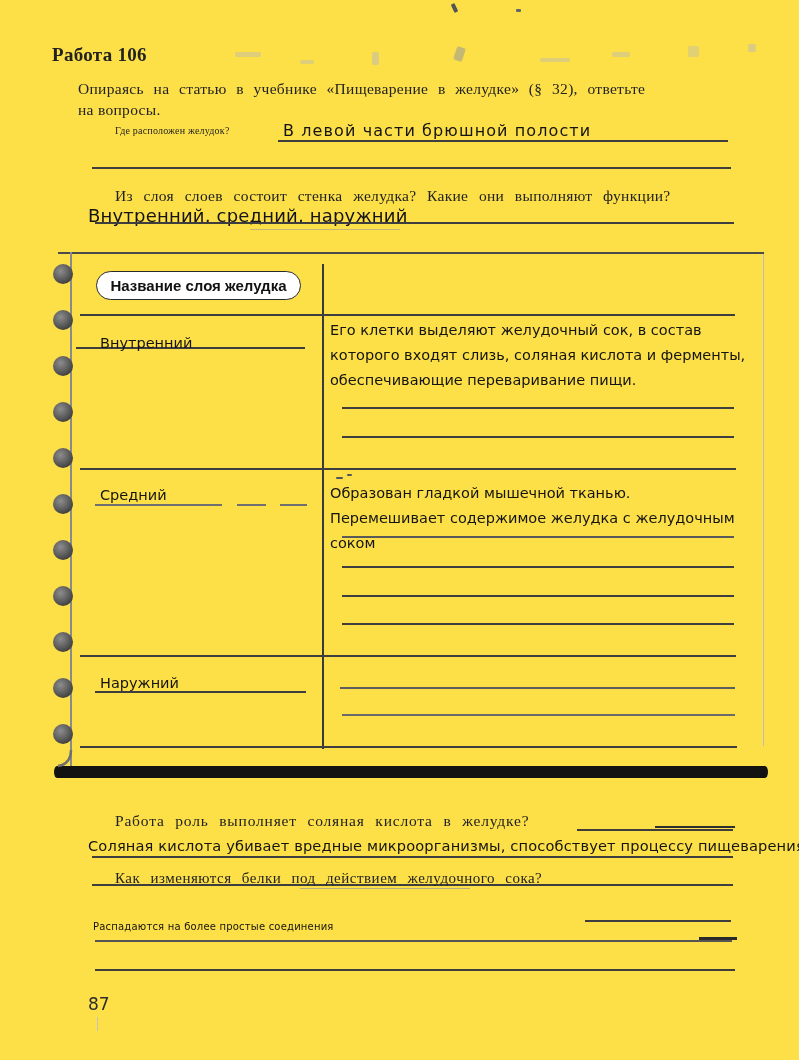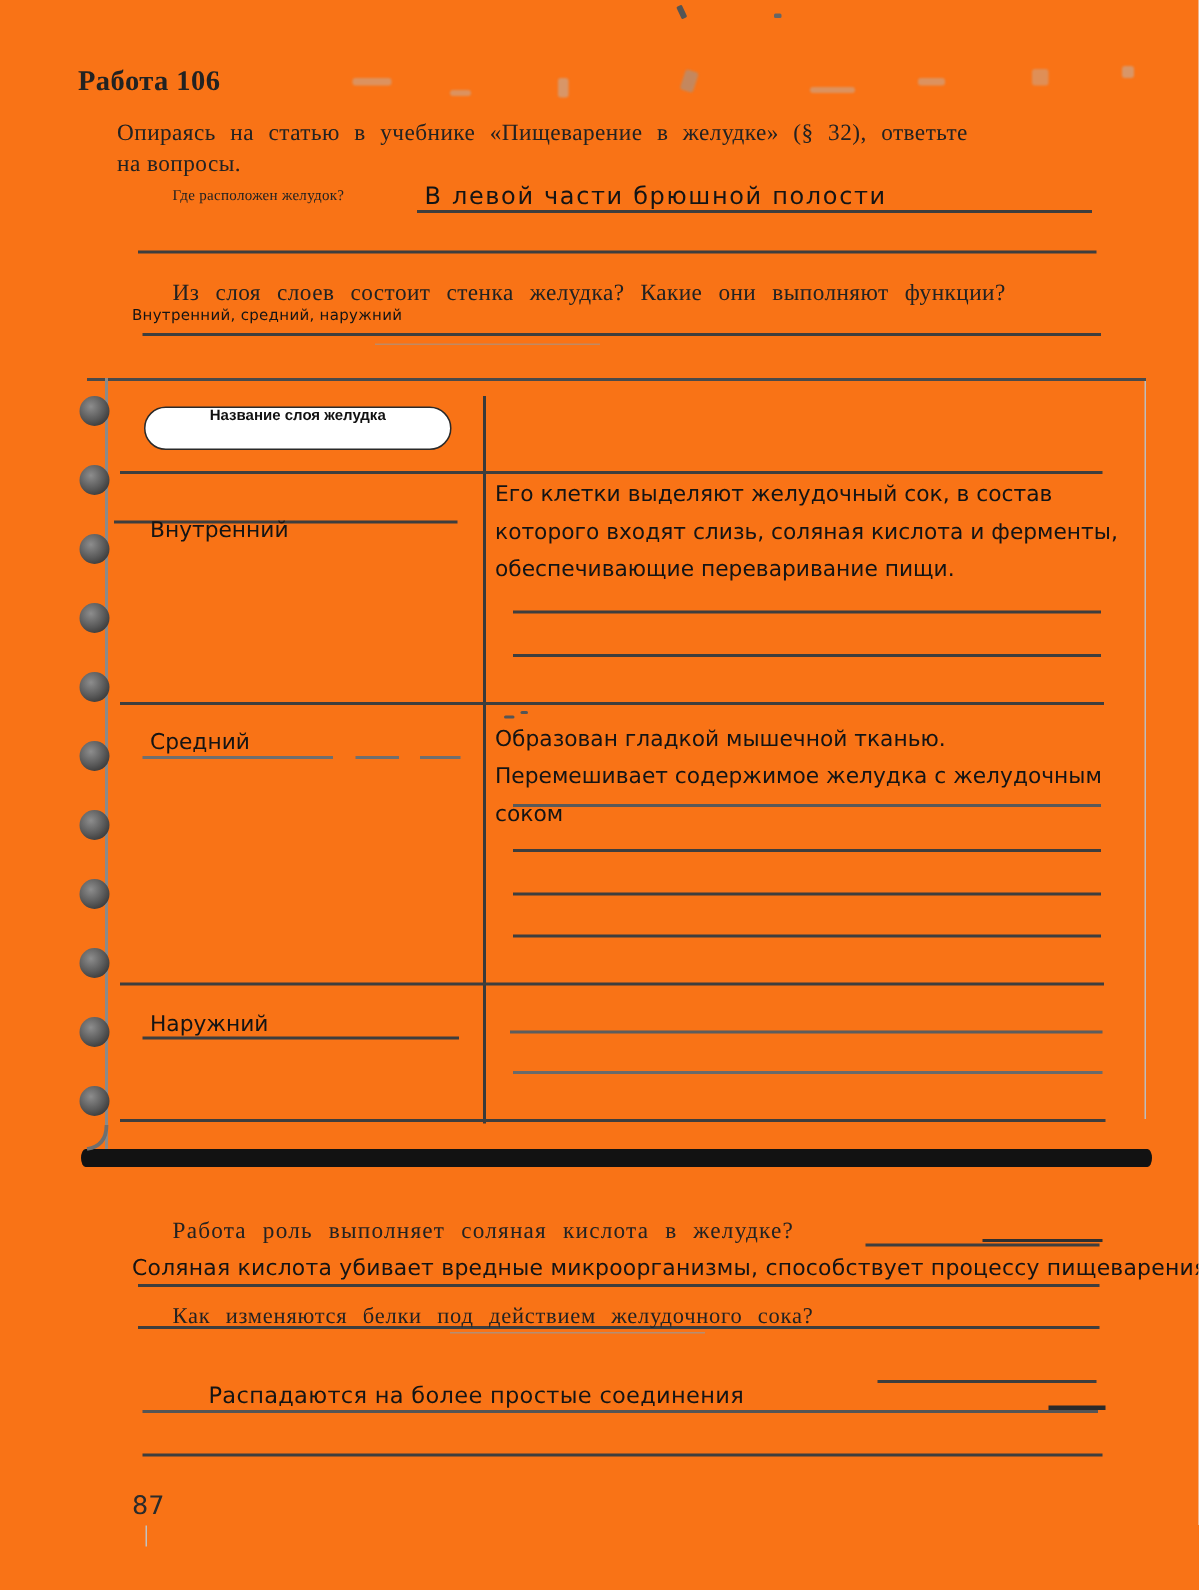--- a/index.html
+++ b/index.html
@@ -1,25 +1,25 @@
 <!DOCTYPE html>
 <html><head>
 <meta charset="utf-8">
 <style>
   html,body{margin:0;padding:0;background:#e8e8e8;}
-  .page{position:relative;width:799px;height:1060px;background:#f97316;overflow:hidden;
+  .page{position:relative;width:799px;height:1060px;background:#fde047;overflow:hidden;
         font-family:"Liberation Serif",serif;color:#1f1f1f;}
   .abs{position:absolute;}
   .printed{font-family:"Liberation Serif",serif;color:#222;}
   .hand{font-family:"DejaVu Sans",sans-serif;color:#141414;}
   .ln{position:absolute;height:2px;background:#3e3e3e;}
   .ln-light{background:#9a9a9a;height:1px;}
   .oval{position:absolute;border:1.6px solid #2a2a2a;border-radius:15px;background:#fff;
-        display:flex;justify-content:center;
-        font-family:"Liberation Sans",sans-serif;font-weight:bold;font-size:10px;color:#111;}
+        display:flex;align-items:center;justify-content:center;
+        font-family:"Liberation Sans",sans-serif;font-weight:bold;font-size:15px;color:#111;}
   .tbl-text{position:absolute;font-family:"DejaVu Sans",sans-serif;font-size:14.5px;
         line-height:25px;color:#141414;z-index:2;}
   .smudge{position:absolute;background:#b9b9b9;opacity:.45;border-radius:2px;filter:blur(.7px);}
   .speck{position:absolute;background:#555;border-radius:1px;}
 </style>
 </head>
 <body>
 
 <div class="page">
 
@@ -38,21 +38,21 @@
 
   <div class="abs printed" style="left:78px;top:80px;width:663px;font-size:15.5px;word-spacing:5.5px;letter-spacing:.3px;">Опираясь на статью в учебнике «Пищеварение в желудке» (§ 32), ответьте</div>
   <div class="abs printed" style="left:78px;top:101px;font-size:15.5px;letter-spacing:.3px;">на вопросы.</div>
 
   <div class="abs printed" style="left:115px;top:125px;font-size:10px;letter-spacing:.2px;">Где расположен желудок?</div>
   <div class="abs hand" style="left:283px;top:121px;font-size:16px;letter-spacing:1.1px;white-space:nowrap;">В левой части брюшной полости</div>
   <div class="ln" style="left:278px;top:140px;width:450px;"></div>
   <div class="ln" style="left:92px;top:167px;width:639px;"></div>
 
   <div class="abs printed" style="left:115px;top:187px;font-size:15.5px;word-spacing:6.5px;letter-spacing:.3px;white-space:nowrap;">Из слоя слоев состоит стенка желудка? Какие они выполняют функции?</div>
-  <div class="abs hand" style="left:88px;top:205px;font-size:10px;letter-spacing:.2px;">Внутренний, средний, наружний</div>
+  <div class="abs hand" style="left:88px;top:205px;font-size:18px;letter-spacing:.2px;">Внутренний, средний, наружний</div>
   <div class="ln" style="left:95px;top:222px;width:639px;"></div>
   <div class="ln ln-light" style="left:250px;top:229px;width:150px;opacity:.6;"></div>
 
   <div class="ln" style="left:58px;top:252px;width:706px;background:#4a4a4a;"></div>
   <div class="abs" style="left:763px;top:254px;width:1px;height:492px;background:#bdbdbd;"></div>
   <div class="abs" style="left:54px;top:766px;width:714px;height:12px;background:#121212;border-radius:3px/6px;"></div>
 
   <svg class="abs" style="left:44px;top:252px;" width="42" height="516" viewBox="0 0 42 516">
     <defs>
       <radialGradient id="bump" cx="38%" cy="35%" r="75%">
@@ -78,21 +78,21 @@
     <path d="M27 498 Q27 512 14 514" stroke="#6f6f6f" stroke-width="2.5" fill="none"></path>
   </svg>
 
   <div class="abs" style="left:322px;top:264px;width:2px;height:485px;background:#3a3a3a;"></div>
 
   <div class="oval" style="left:96px;top:271px;width:203px;height:27px;">
     <span>Название слоя желудка</span>
   </div>
   <div class="ln" style="left:80px;top:314px;width:655px;"></div>
 
-  <div class="tbl-text" style="left:100px;top:342px;">Внутренний</div>
+  <div class="tbl-text" style="left:100px;top:331px;">Внутренний</div>
   <div class="ln" style="left:76px;top:347px;width:229px;"></div>
   <div class="tbl-text" style="left:330px;top:318px;width:420px;">Его клетки выделяют желудочный сок, в состав которого входят слизь, соляная кислота и ферменты, обеспечивающие переваривание пищи.</div>
   <div class="ln" style="left:342px;top:407px;width:392px;"></div>
   <div class="ln" style="left:342px;top:436px;width:392px;"></div>
   <div class="ln" style="left:80px;top:468px;width:656px;"></div>
 
   <div class="tbl-text" style="left:100px;top:483px;">Средний</div>
   <div class="ln" style="left:95px;top:504px;width:127px;background:#6f6f6f;"></div>
   <div class="ln" style="left:237px;top:504px;width:29px;background:#6f6f6f;"></div>
   <div class="ln" style="left:280px;top:504px;width:27px;background:#6f6f6f;"></div>
@@ -114,21 +114,21 @@
   <div class="abs printed" style="left:115px;top:812px;font-size:15.5px;word-spacing:6px;letter-spacing:.8px;white-space:nowrap;">Работа роль выполняет соляная кислота в желудке?</div>
   <div class="ln" style="left:577px;top:829px;width:156px;"></div>
   <div class="ln" style="left:655px;top:826px;width:80px;background:#2f2f2f;"></div>
   <div class="abs hand" style="left:88px;top:837px;font-size:14.6px;letter-spacing:.15px;white-space:nowrap;">Соляная кислота убивает вредные микроорганизмы, способствует процессу пищеварения.</div>
   <div class="ln" style="left:92px;top:856px;width:641px;"></div>
   <div class="ln" style="left:92px;top:884px;width:641px;"></div>
   <div class="ln ln-light" style="left:300px;top:888px;width:170px;opacity:.7;"></div>
 
   <div class="abs printed" style="left:115px;top:870px;font-size:15px;word-spacing:6px;letter-spacing:.5px;white-space:nowrap;">Как изменяются белки под действием желудочного сока?</div>
   <div class="ln" style="left:585px;top:920px;width:146px;"></div>
-  <div class="abs hand" style="left:93px;top:921px;font-size:15px;letter-spacing:.2px;white-space:nowrap;margin-left:46px;">Распадаются на более простые соединения</div>
+  <div class="abs hand" style="left:93px;top:921px;font-size:10px;letter-spacing:.2px;white-space:nowrap;">Распадаются на более простые соединения</div>
   <div class="ln" style="left:95px;top:940px;width:637px;background:#555;"></div>
   <div class="ln" style="left:699px;top:937px;width:38px;height:3px;background:#2a2a2a;"></div>
   <div class="ln" style="left:95px;top:969px;width:640px;"></div>
 
   <div class="abs hand" style="left:88px;top:994px;font-size:17px;color:#2b2b2b;">87</div>
   <div class="abs" style="left:97px;top:1017px;width:1px;height:14px;background:#c2c2c2;"></div>
 
 </div>
 
 </body></html>

